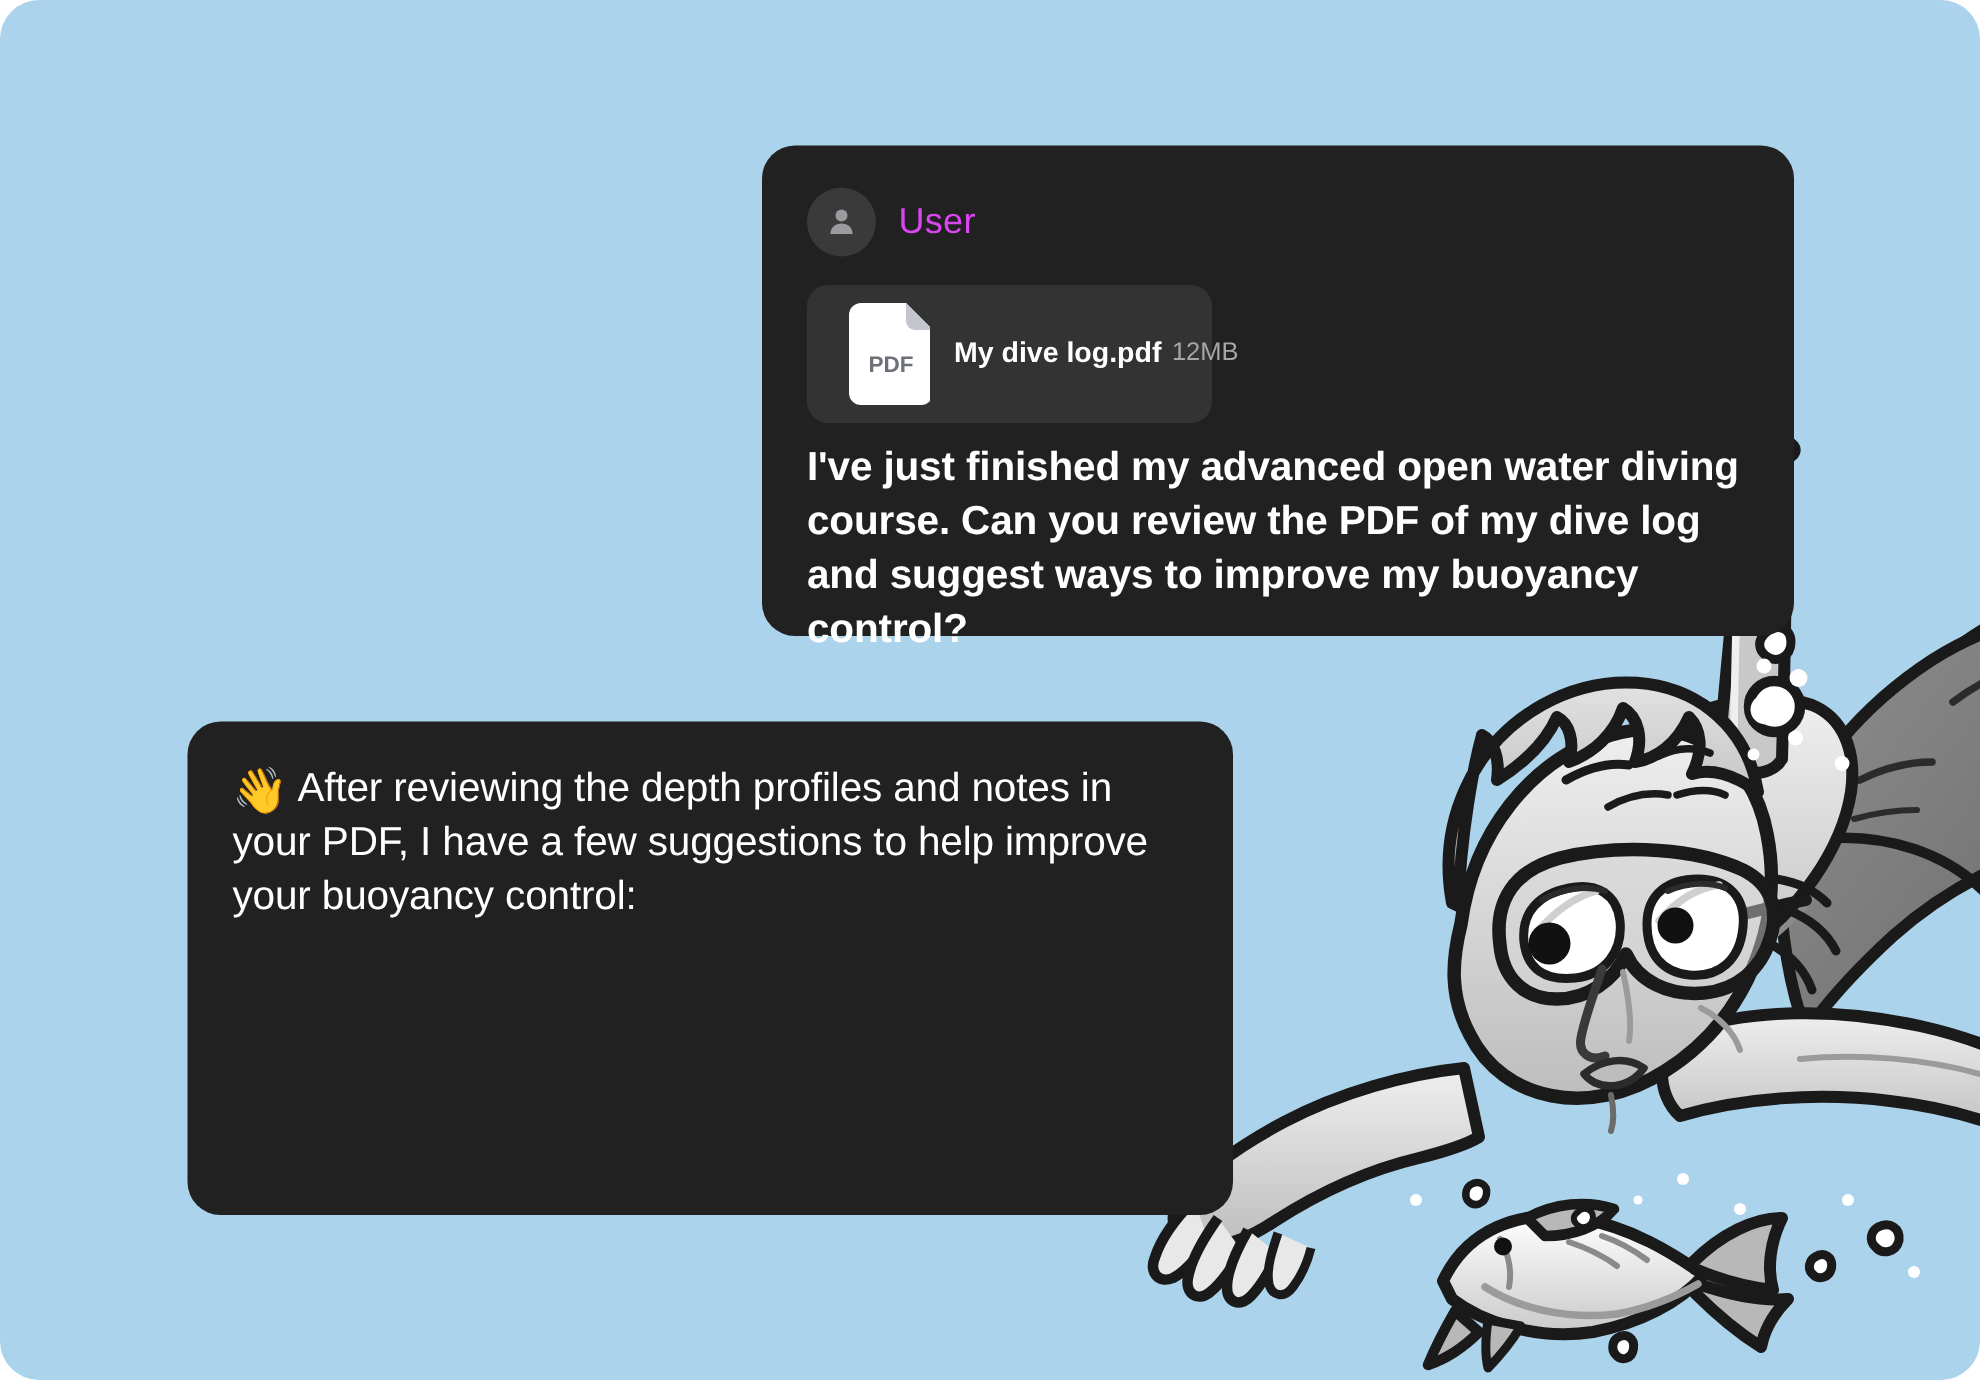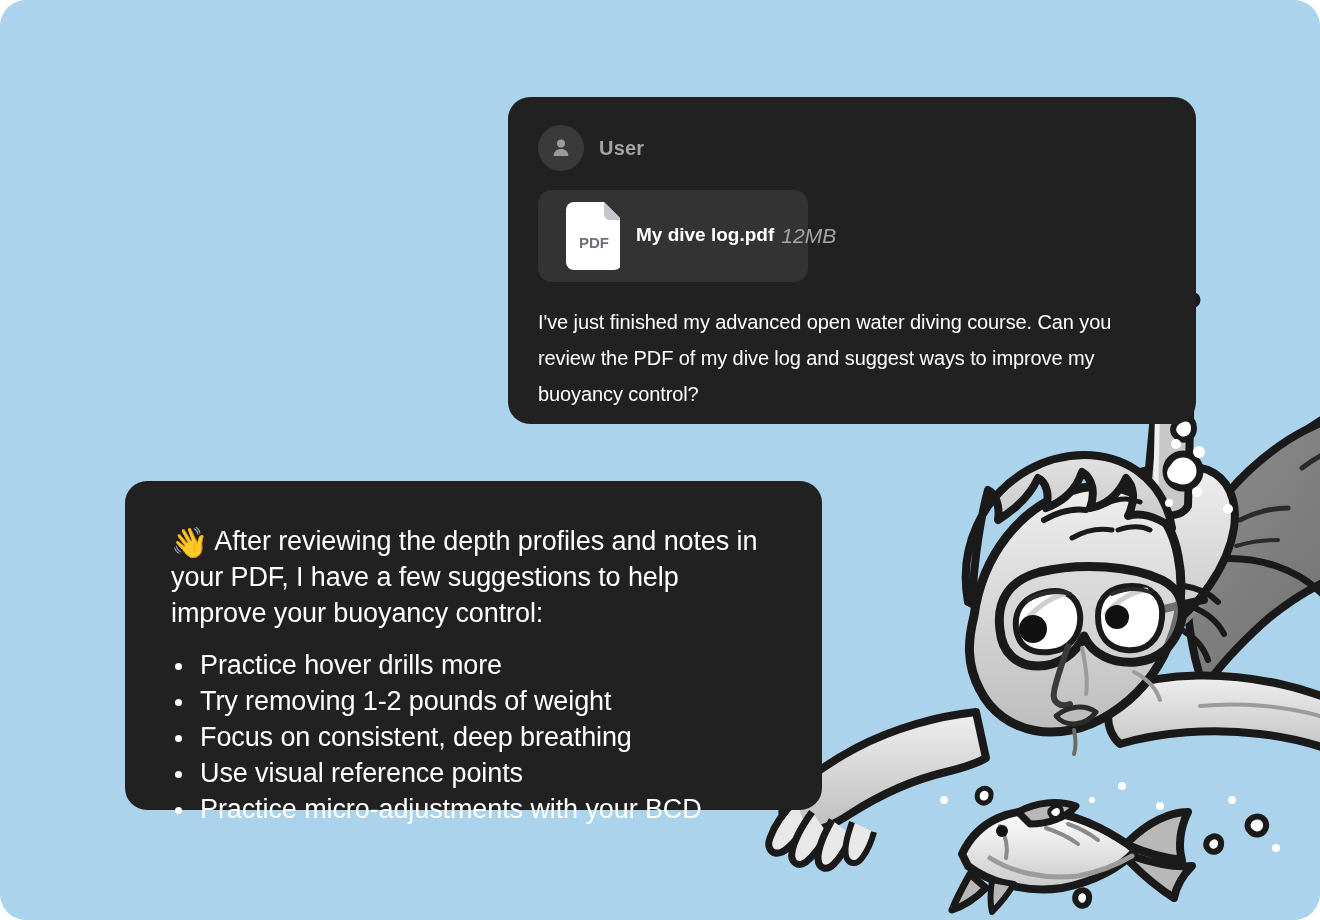--- a/index.html
+++ b/index.html
@@ -60,23 +60,23 @@
     height: 46px;
     border-radius: 50%;
     background: #3a3a3a;
     display: flex;
     align-items: center;
     justify-content: center;
     flex: none;
   }
   .avatar svg { display: block; }
   .user-name {
-    font-size: 20px;
-    font-weight: bold;
-    color: #a3a3a3;
+    font-size: 24px;
+    font-weight: normal;
+    color: #d946ef;
     letter-spacing: 0.2px;
   }
 
   
   .attachment {
     margin-top: 19px;
     width: 270px;
     height: 92px;
     background: #333333;
     border-radius: 14px;
@@ -95,47 +95,47 @@
   }
   .file-icon svg { display: block; }
   .file-meta { display: flex; flex-direction: row; gap: 7px; min-width: 0; }
   .file-name {
     font-size: 19px;
     font-weight: bold;
     color: #ffffff;
     white-space: nowrap;
   }
   .file-size {
-    font-size: 21px;
+    font-size: 17px;
     color: #a6a6aa;
-    font-style: italic;
   }
 
   .user-text {
-    margin-top: 22px;
-    font-size: 20px;
+    margin-top: 11px;
+    font-size: 27px;
     line-height: 36px;
     color: #ffffff;
     letter-spacing: -0.1px;
+    font-weight: bold;
   }
 
   
   #assistant-bubble {
     left: 125px;
     top: 481px;
     width: 697px;
     height: 329px;
     padding: 26px 30px 26px 30px;
   }
   .assistant-intro {
     font-size: 27px;
     line-height: 36px;
     color: #ffffff;
     letter-spacing: -0.1px;
-    margin: 16px;
+    margin: 0;
   }
   .wave-emoji {
     font-size: 30px;
     line-height: 30px;
     margin-right: 6px;
     vertical-align: -3px;
   }
   .suggestion-list {
     margin: 2px 0 0 0;
     padding: 0;
@@ -385,23 +385,16 @@
           <div class="file-name">My dive log.pdf</div>
           <div class="file-size">12MB</div>
         </div>
       </div>
 
       <div class="user-text">I've just finished my advanced open water diving course. Can you review the PDF of my dive log and suggest ways to improve my buoyancy control?</div>
     </div>
 
     <div class="bubble" id="assistant-bubble">
       <p class="assistant-intro"><span class="wave-emoji">👋</span><span>After reviewing the depth profiles and notes in your PDF, I have a few suggestions to help improve your buoyancy control:</span></p>
-      <ul class="suggestion-list">
-        <li>Practice hover drills more</li>
-        <li>Try removing 1-2 pounds of weight</li>
-        <li>Focus on consistent, deep breathing</li>
-        <li>Use visual reference points</li>
-        <li>Practice micro-adjustments with your BCD</li>
-      </ul>
     </div>
 
   </div>
 </div>
 
 </body></html>

